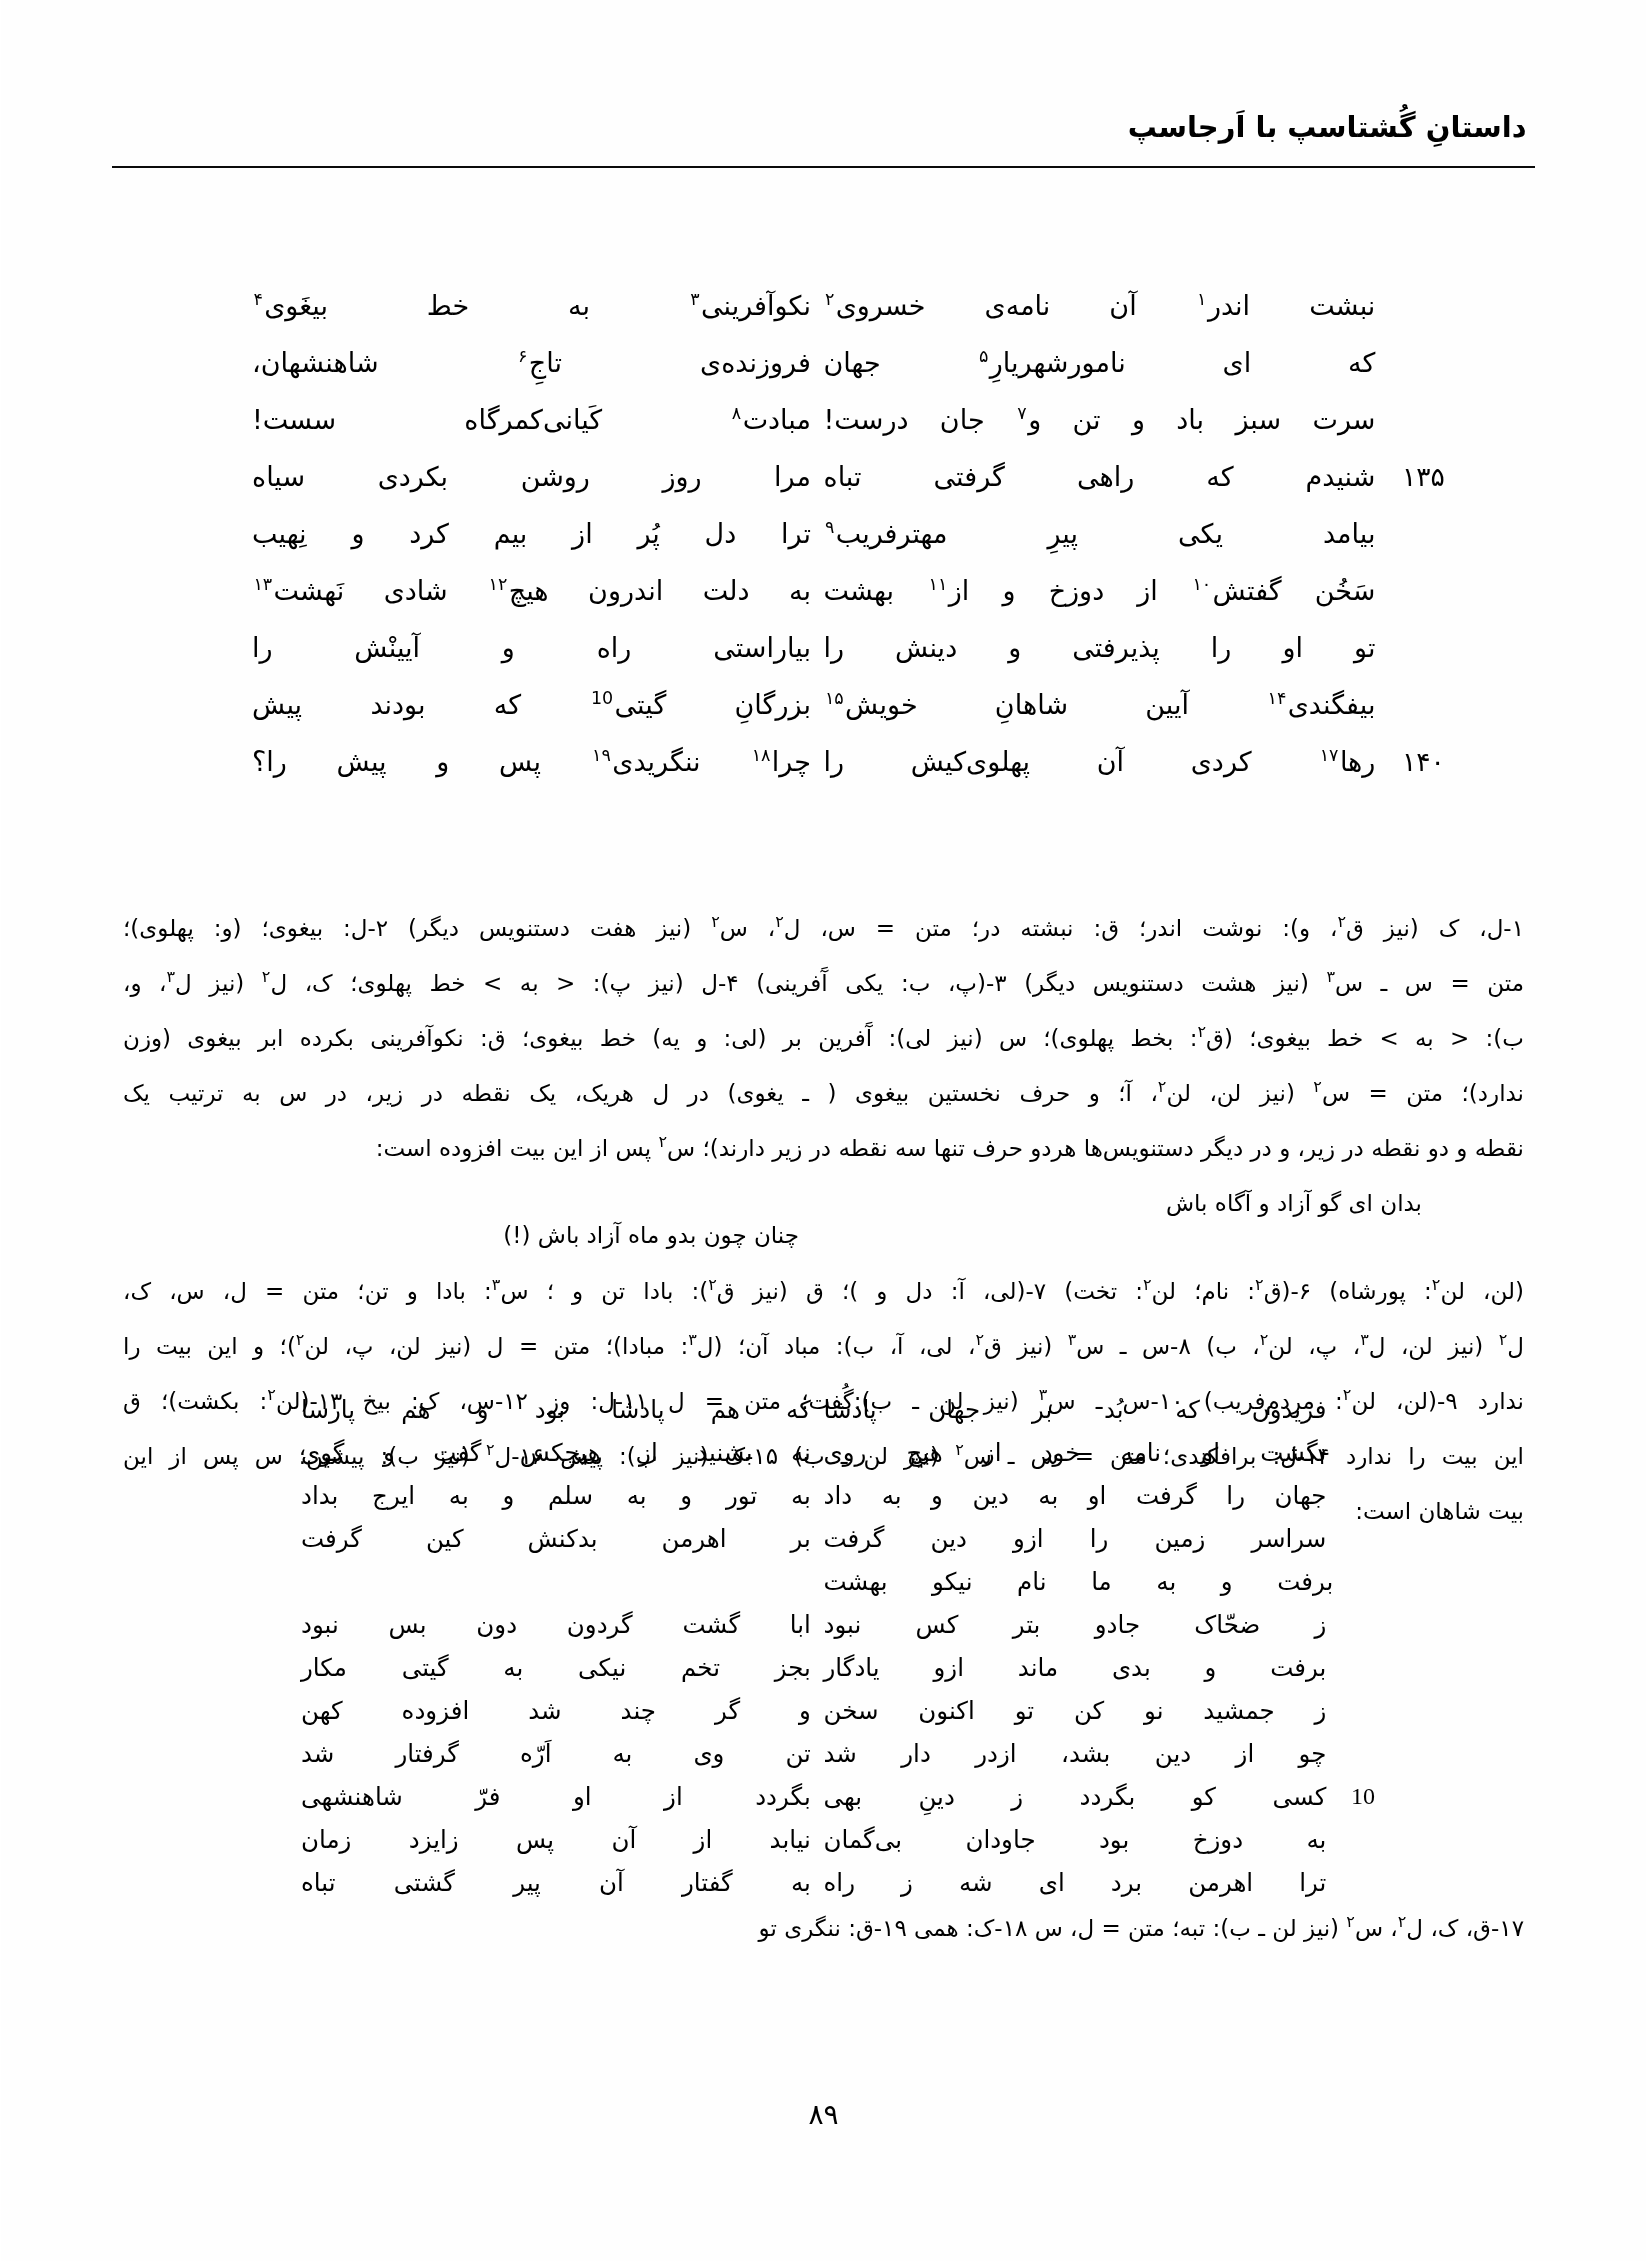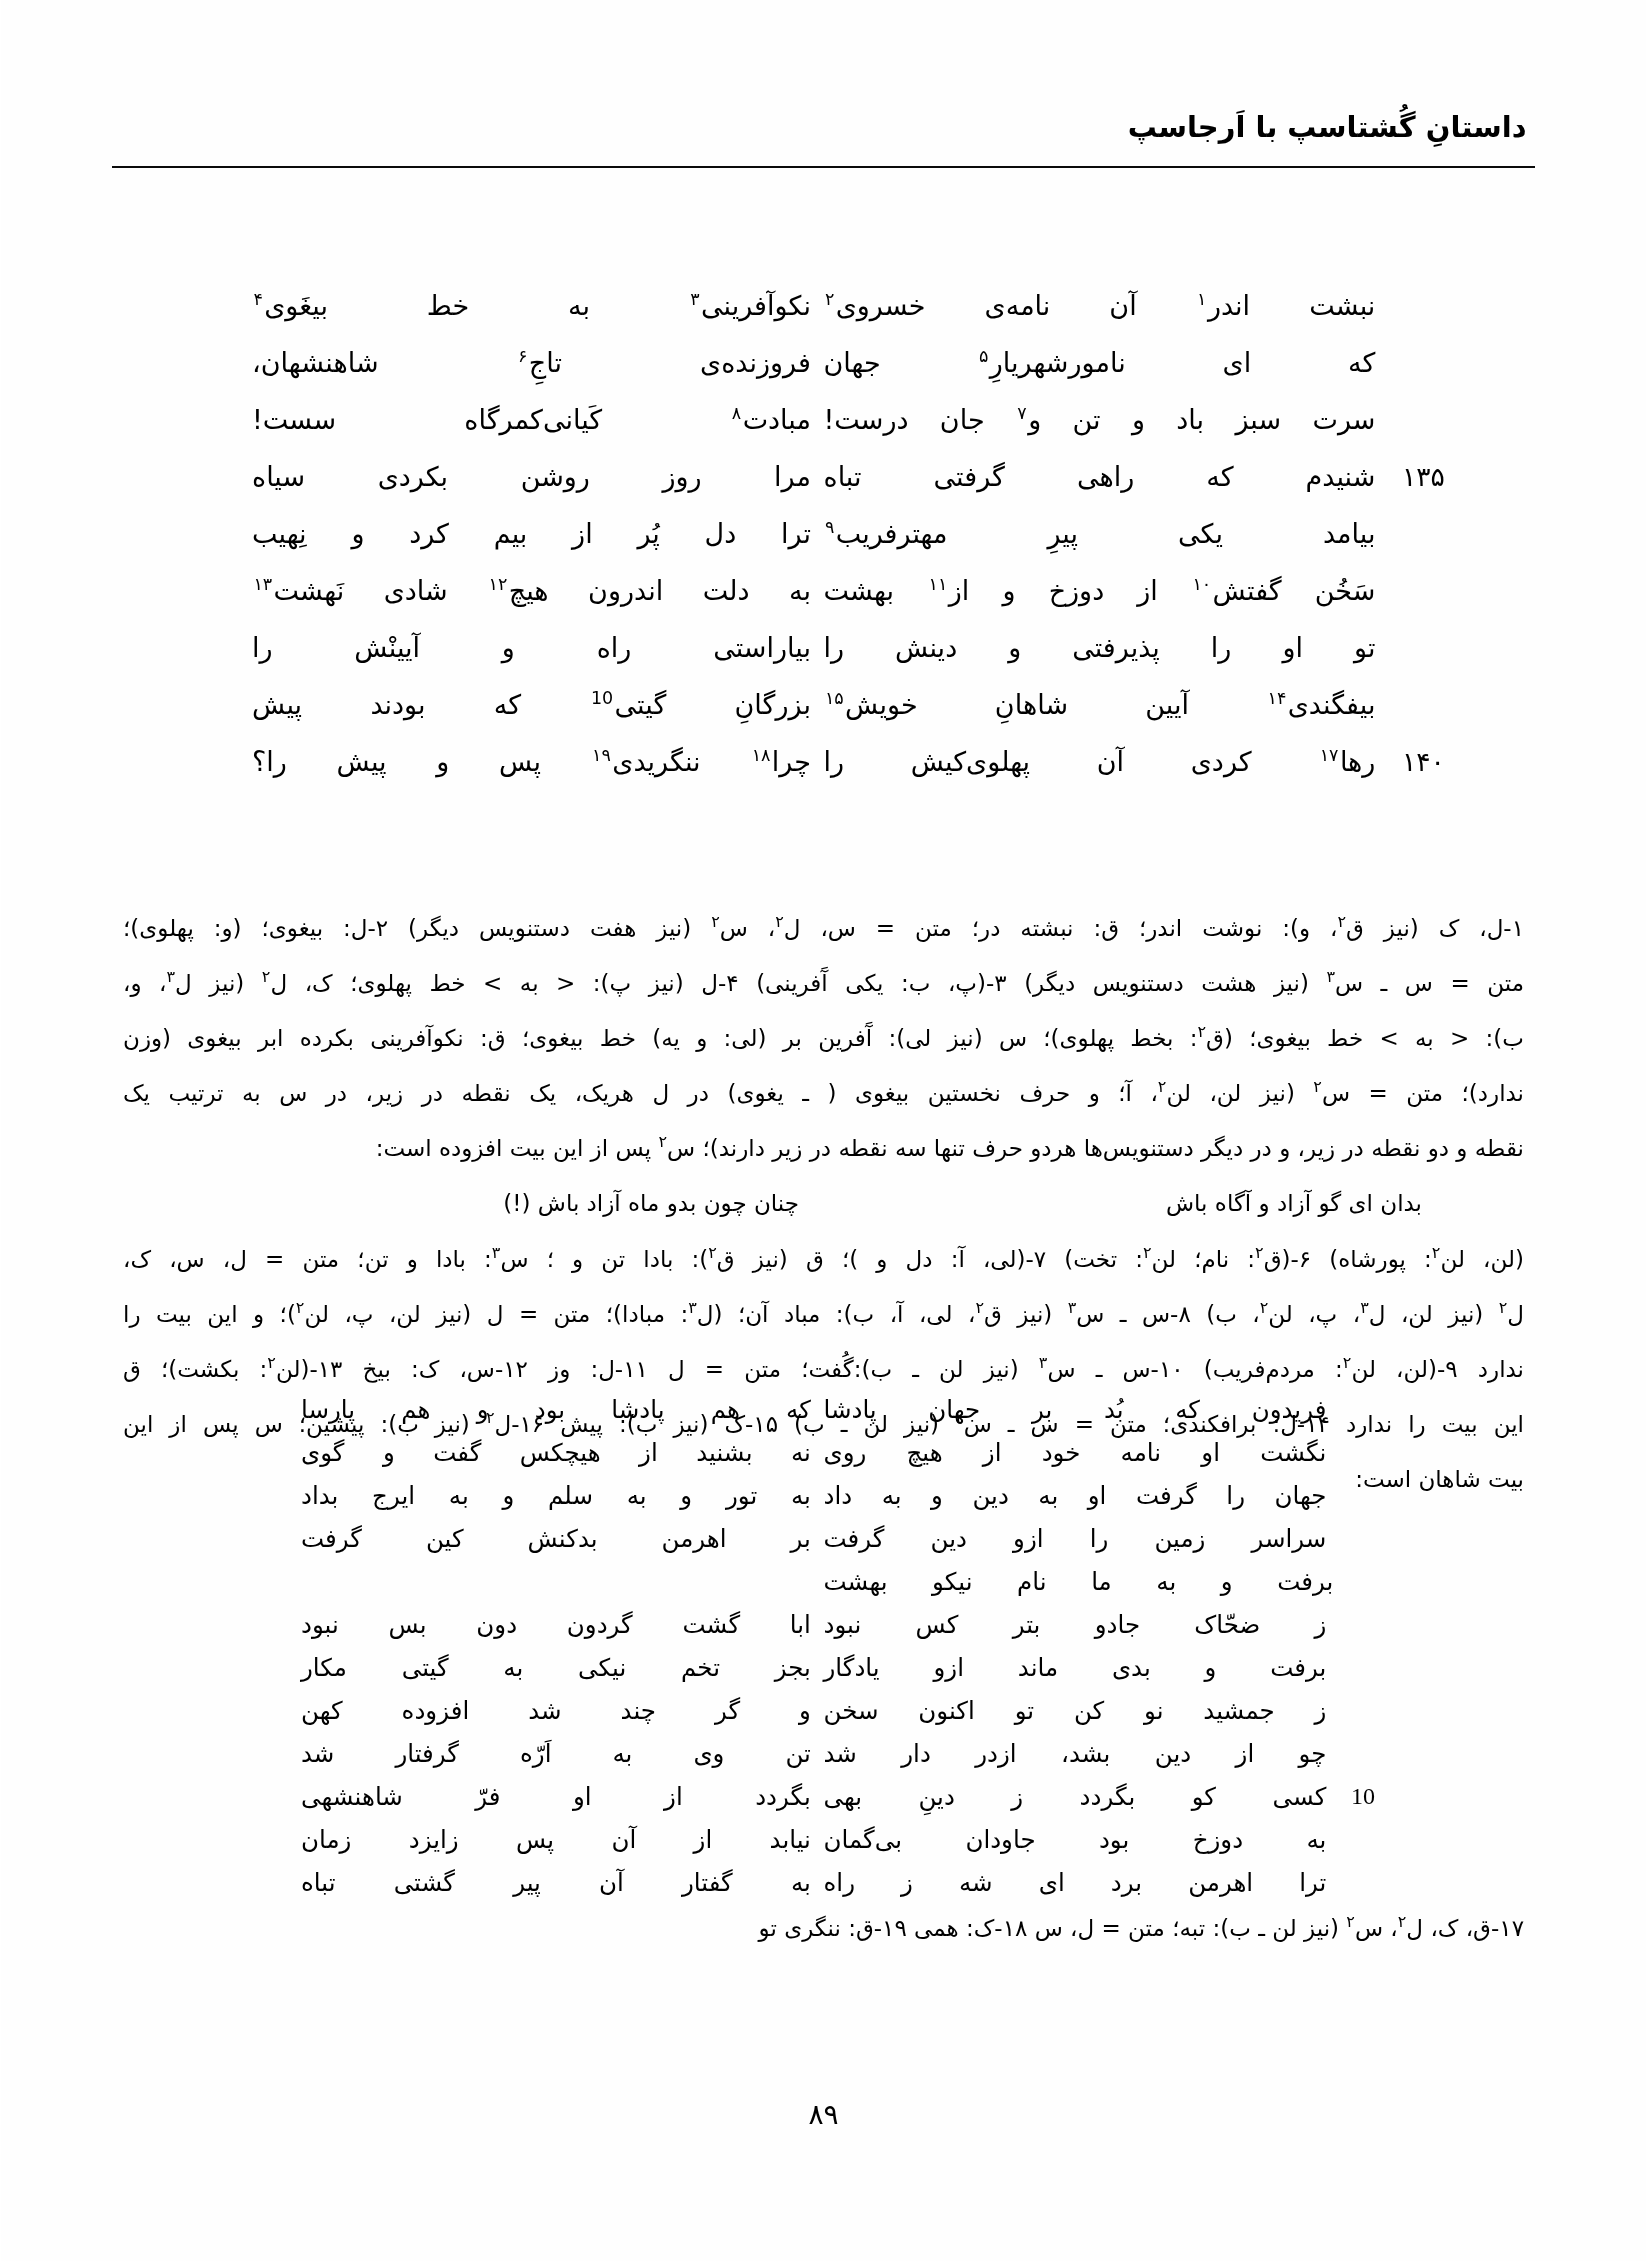--- a/index.html
+++ b/index.html
@@ -142,21 +142,21 @@
     padding-left: 70px;
     box-sizing: border-box;
   }
   .inset-bayt .ih {
     width: 50%;
     font-size: 23px;
     line-height: 39px;
     text-align: right;
     white-space: nowrap;
   }
-  .inset-bayt .ih.l { text-align: right; }
+  .inset-bayt .ih.l { text-align: right; margin-top: 32px; }
 
   
   .verse-block.added {
     top: 1388px;
     right: 301px;
     left: 301px;
   }
   .verse-block.added .bayt { height: 43px; }
   .verse-block.added .hemistich {
     font-size: 24.5px;

